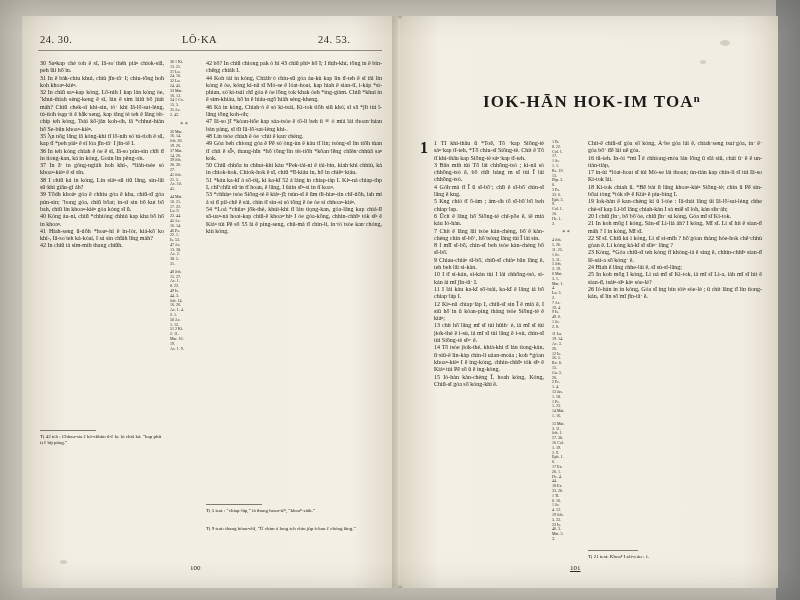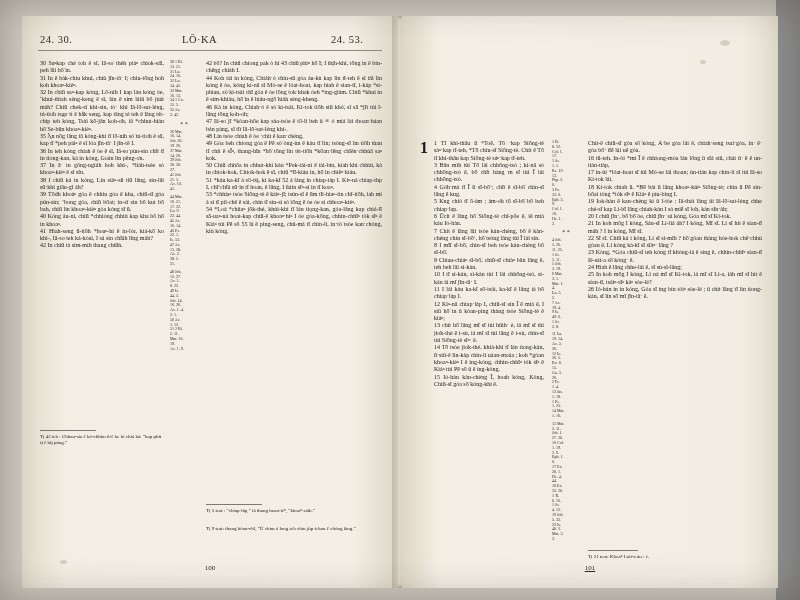--- a/index.html
+++ b/index.html
@@ -58,21 +58,21 @@
     overflow:hidden;
   }
   .refcol .grp{margin-bottom:3px;}
   .refstar{display:block;text-align:center;font-size:6px;line-height:7px;margin:2px 0;}
   
   .fn{
     position:absolute;font-size:5.0px;line-height:6.2px;color:#24231f;
   }
   .fnrule{position:absolute;height:1px;background:#5f5c54;opacity:.8;}
   .folio{
-    position:absolute;font-size:7px;color:#2b2a26;text-align:center;width:40px;
+    position:absolute;font-size:7px;color:#2b2a26;width:40px;
   }
   
   .booktitle{
     position:absolute;left:420px;top:92px;width:300px;text-align:center;
     font-size:17px;letter-spacing:1.2px;color:#1d1c1a;
     font-family:"Liberation Serif", serif;font-weight:bold;
   }
   .chapnum{
     position:absolute;font-size:16px;line-height:16px;color:#1b1a18;font-weight:bold;
   }
@@ -85,21 +85,21 @@
 </head>
 <body>
 
 <div class="scan">
   <div class="spread">
 
     <div class="page page-left">
 
       <div class="runhead" style="left:18px;">24. 30.</div>
       <div class="runhead" style="left:160px;font-family:Liberation Serif, serif;">LŌ·KA</div>
-      <div class="runhead" style="left:309px;">24. 53.</div>
+      <div class="runhead" style="left:296px;">24. 53.</div>
       <div class="rule" style="left:16px;top:34px;width:344px;"></div>
 
       <div class="col" style="left:18px;top:44px;width:124px;height:352px;">
         <p>30 Saⁿkap chè toh ë sî, Iâ-so͘ thèh piáⁿ chiok-siā, peh lâi hō͘ in.</p>
         <p>31 In ê bák-chiu khui, chiù jīn-tâ· I; chiu-tōng ho͘h koh khoaⁿ-kièⁿ.</p>
         <p>32 In chiū saⁿ-kap kóng, Lō͘-nih I kap lán kóng òe, ‘khui-thiah sèng-keng ê sî, lán ê sim láiû bō jùát máh? Chiū chek-sî khi-sin, tò· khì Iâ-lō͘-sat-léng, tú-tio̍h tsḁp·it ê hắk·seng, kap tâng tè teh ê lâng tśt-chip teh kóng, Tsài kō͘-jân koh-o̍h, iâ *chhut-hián hō͘ Se-bûn khoaⁿ-kièⁿ.</p>
         <p>35 Ⲗn nōg lâng iâ kóng-khí tī lō͘-nih só͘ tú-tio̍h ê sā, kap tī *peh piáⁿ ê sî lóa jīn-tâ· I jîn-tê I.</p>
         <p>36 In teh kóng chiah ê òe ê sî, Iâ-so͘ pún-sin chīt tī in tiong-kan, ká in kóng, Goán lín pëng-o̍n.</p>
         <p>37 In ā· in gông-ngiáh ho͘h khí-, *liáh-tsèe sò͘ khoaⁿ-kièⁿ ê sî sîn.</p>
         <p>38 I chiū ká in kóng, Lín siáⁿ-sū tiū lâng, sìn-lâi sū·khí giâu-gî áh?</p>
@@ -137,20 +137,21 @@
       <div class="fn" style="left:184px;top:492px;width:176px;">Tị 5 teat : “chiap·láp,” iá thang hoan-ièⁿ, “khoaⁿ·siáh.”</div>
       <div class="fn" style="left:184px;top:510px;width:176px;">Tị 9 teat: thang bòan-chî, “Û chim á lōng teh chiū jùp à·kan ê chòng láng.”</div>
 
       <div class="folio" style="left:168px;top:548px;">100</div>
     </div>
 
     <div class="gutter"></div>
 
     <div class="page page-right">
 
+      <div class="booktitle" style="left:40px;top:76px;width:300px;">IOK-HĀN HOK-IM TOAⁿ</div>
 
       <div class="chapnum" style="left:18px;top:124px;">1</div>
 
       <div class="col" style="left:32px;top:124px;width:110px;height:386px;">
         <p>1 Tī khí-thâu ū *Toē, Tō ·kap Siōng-tè sáⁿ·kap tī‑teh, *Tō chiu-sī Siōng-tè. Chít ê Tō tī khí-thâu kap Siōng-tè sáⁿ·kap tī‑teh.</p>
         <p>3 Bân míh tùi Tō lái chhōng-tsò ; kí‑nâ sò͘ chhōng-tsò ê, bō chīt hàng m sī tùi Ī lái chhōng-tsò.</p>
         <p>4 Gò̍h·má tī Ī ū sī‑bō͘·; chīt ê sī‑bō͘ chìn-sī lâng ê kng.</p>
         <p>5 Kng chiò tī ō-àm ; àm-o̍h tō sī‑bō͘ bō beh chiap·lap.</p>
         <p>6 Ūcít ê lâng hō͘ Siōng-tè chî-pōe ê, iê miá kàu Ió-hàn.</p>
         <p>7 Chít ê lâng lâi tsòe kàn-chèng, bō͘ ê kàn-chèng chìn sī‑bō͘·, hō͘ tsòng lâng tùi Ī lái sìn.</p>

